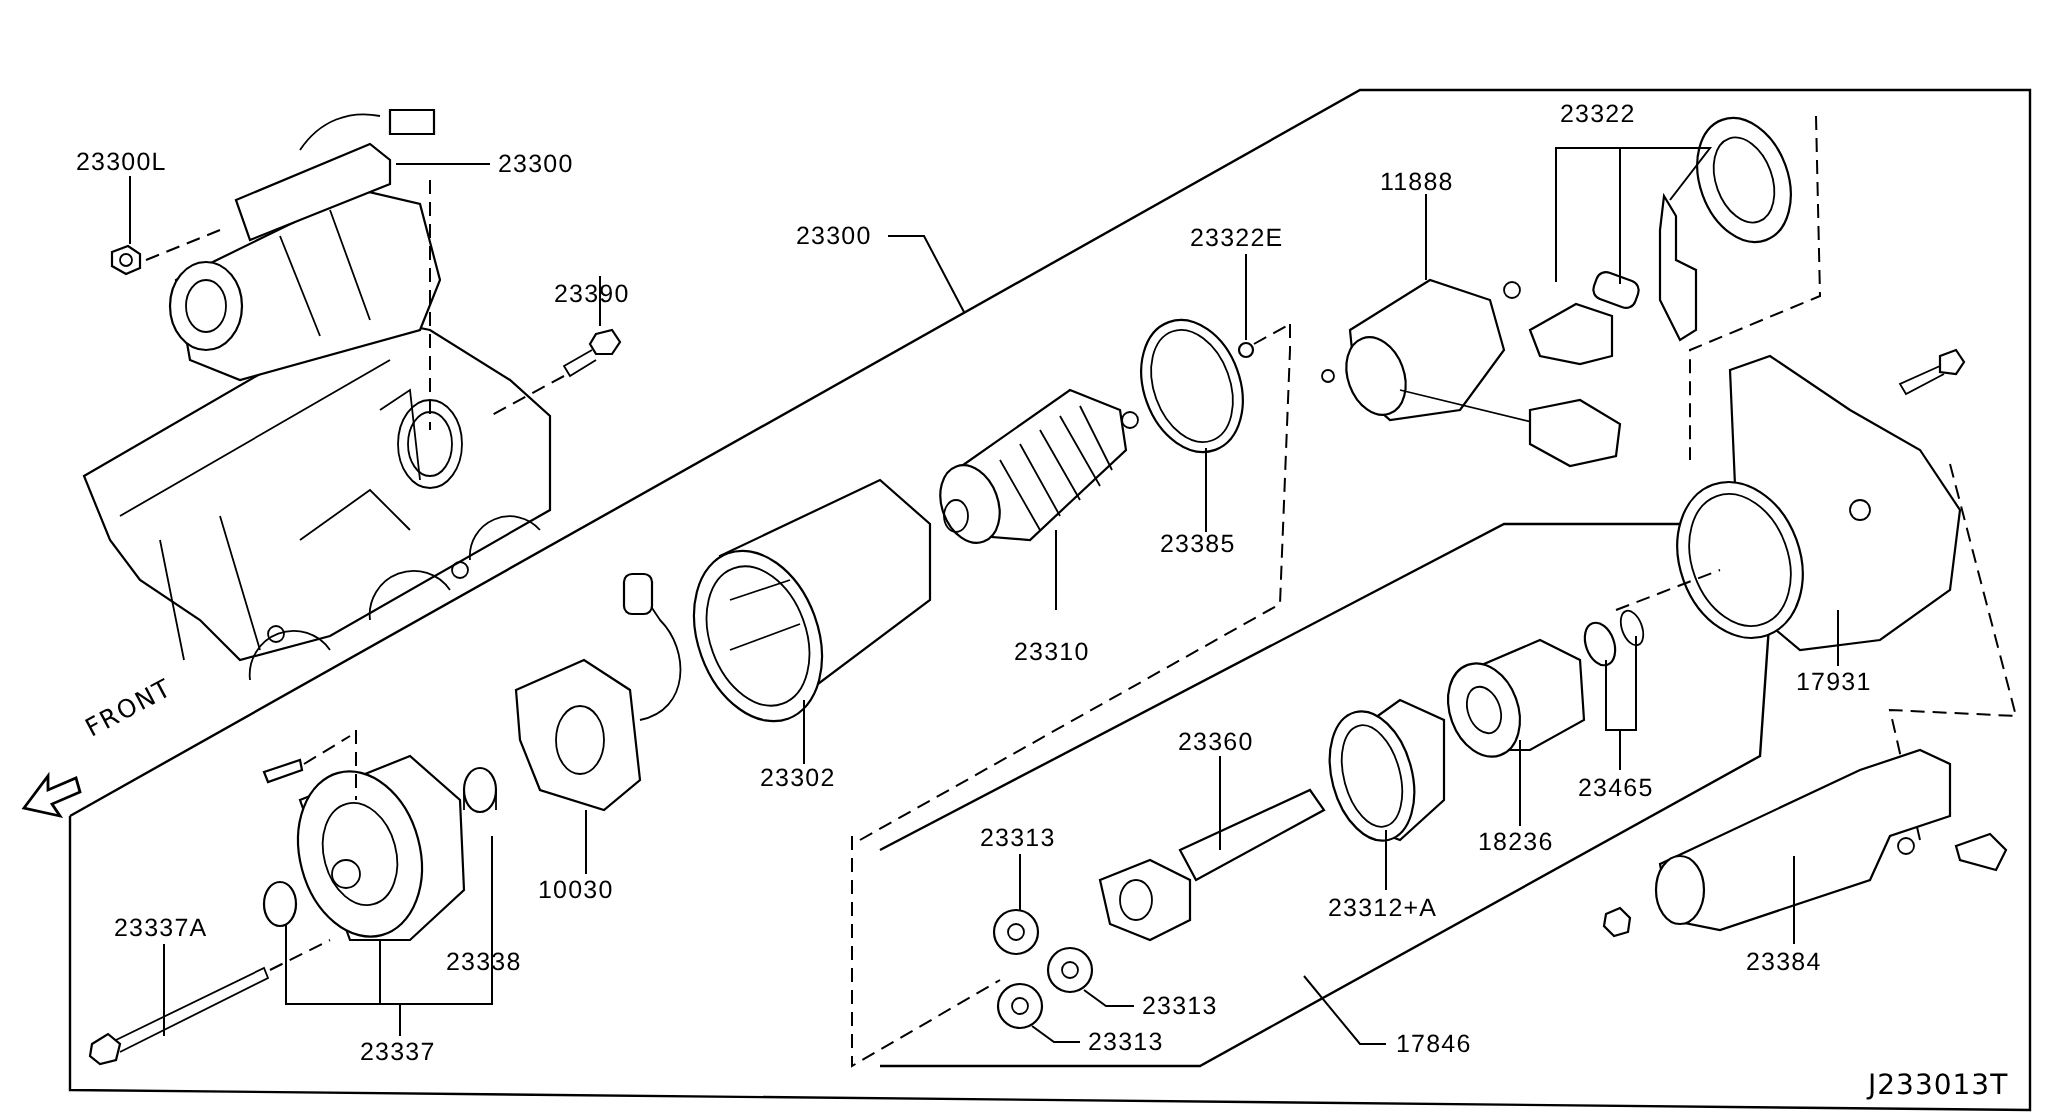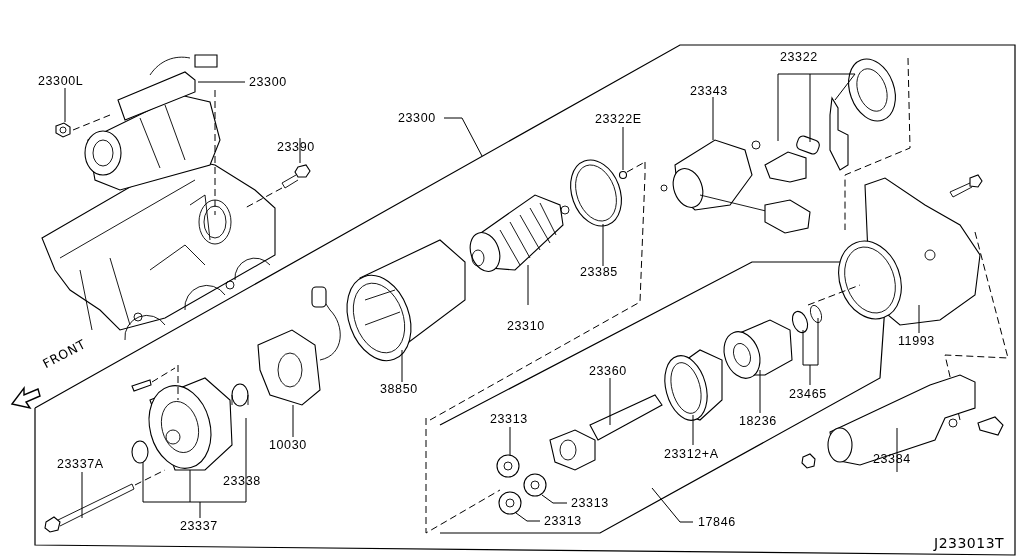--- a/index.html
+++ b/index.html
@@ -223,34 +223,34 @@
   <g>
     <polygon points="12,404 24,388 24,395 38,389 40,396 26,402 30,408" fill="#fff" stroke="#000" stroke-width="1.4"></polygon>
   </g>
 </svg>
 
 <div class="lbl" style="left:38px;top:74px">23300L</div>
 <div class="lbl" style="left:249px;top:75px">23300</div>
 <div class="lbl" style="left:277px;top:140px">23390</div>
 <div class="lbl" style="left:398px;top:111px">23300</div>
 <div class="lbl" style="left:595px;top:112px">23322E</div>
-<div class="lbl" style="left:690px;top:84px">23343</div>
+<div class="lbl" style="left:690px;top:84px">11888</div>
 <div class="lbl" style="left:780px;top:50px">23322</div>
 <div class="lbl" style="left:580px;top:265px">23385</div>
 <div class="lbl" style="left:507px;top:319px">23310</div>
-<div class="lbl" style="left:380px;top:382px">38850</div>
-<div class="lbl" style="left:898px;top:334px">11993</div>
+<div class="lbl" style="left:380px;top:382px">23302</div>
+<div class="lbl" style="left:898px;top:334px">17931</div>
 <div class="lbl" style="left:269px;top:438px">10030</div>
 <div class="lbl" style="left:589px;top:364px">23360</div>
 <div class="lbl" style="left:789px;top:387px">23465</div>
 <div class="lbl" style="left:739px;top:414px">18236</div>
 <div class="lbl" style="left:664px;top:447px">23312+A</div>
 <div class="lbl" style="left:490px;top:412px">23313</div>
 <div class="lbl" style="left:571px;top:496px">23313</div>
 <div class="lbl" style="left:544px;top:514px">23313</div>
 <div class="lbl" style="left:698px;top:515px">17846</div>
 <div class="lbl" style="left:57px;top:457px">23337A</div>
 <div class="lbl" style="left:223px;top:474px">23338</div>
 <div class="lbl" style="left:180px;top:519px">23337</div>
-<div class="lbl" style="left:873px;top:452px">23384</div>
+<div class="lbl" style="left:873px;top:474px">23384</div>
 
 <div class="front">FRONT</div>
 <div class="code">J233013T</div>
 
 </body></html>

